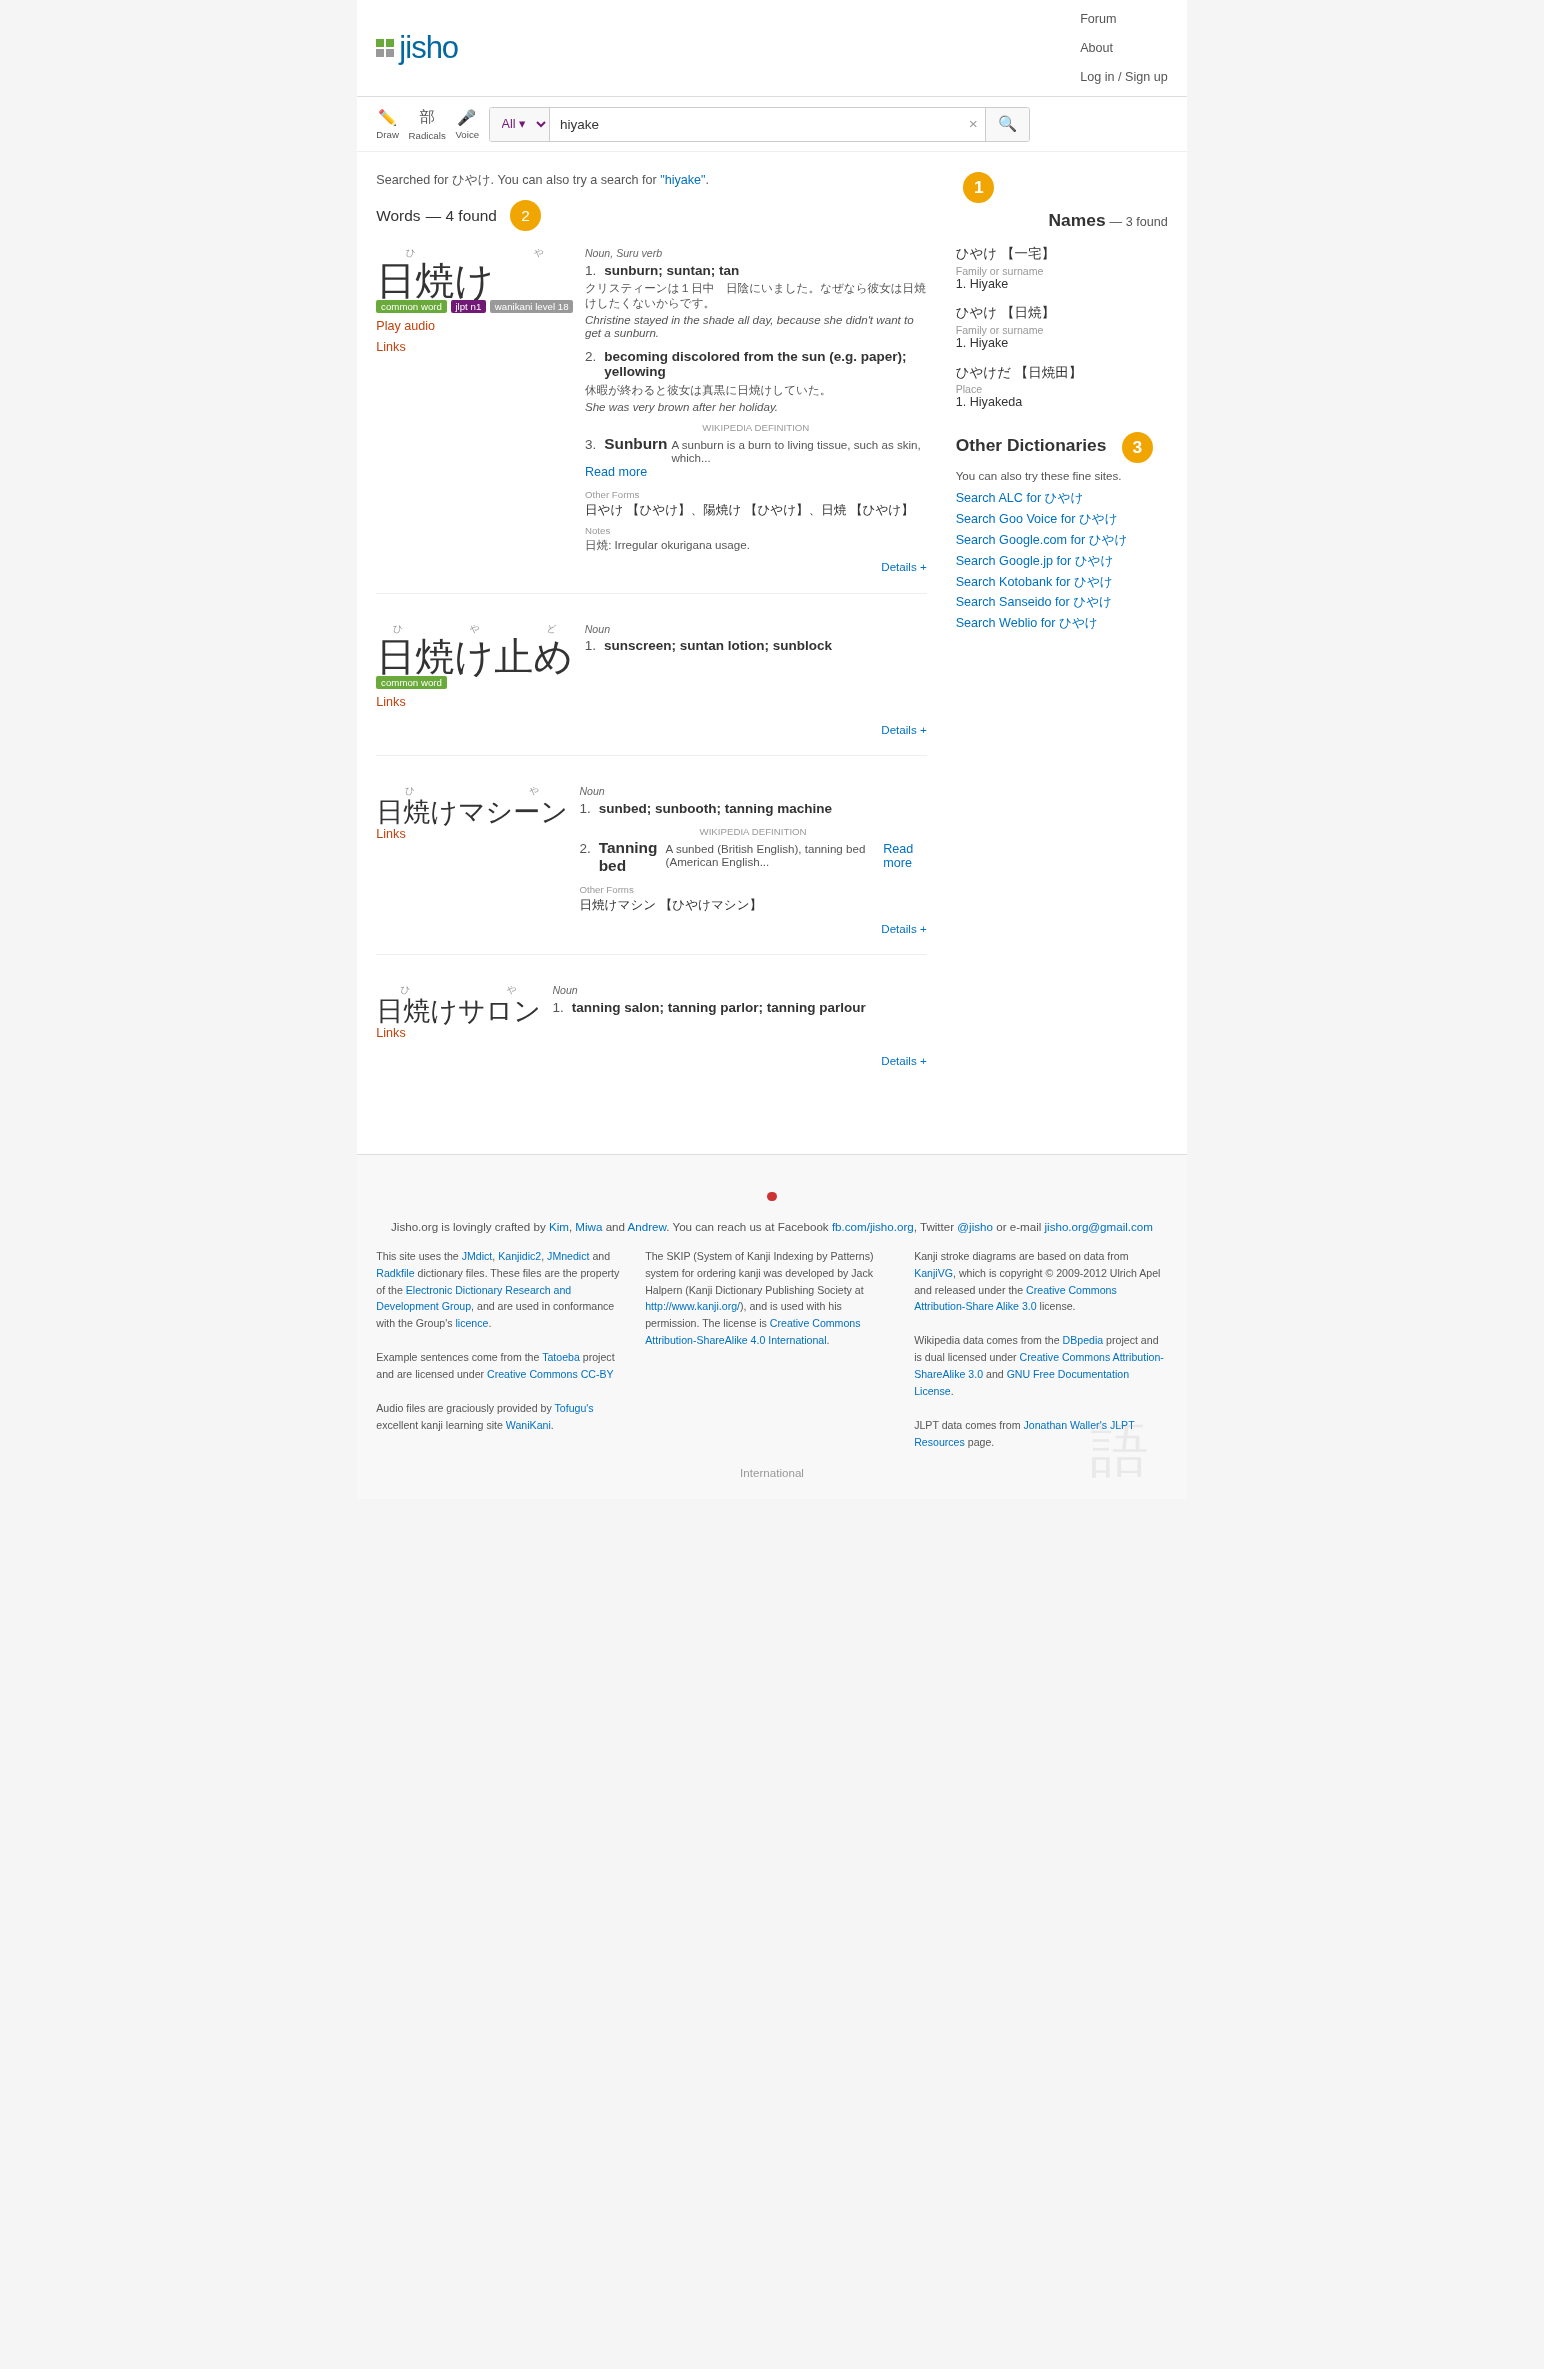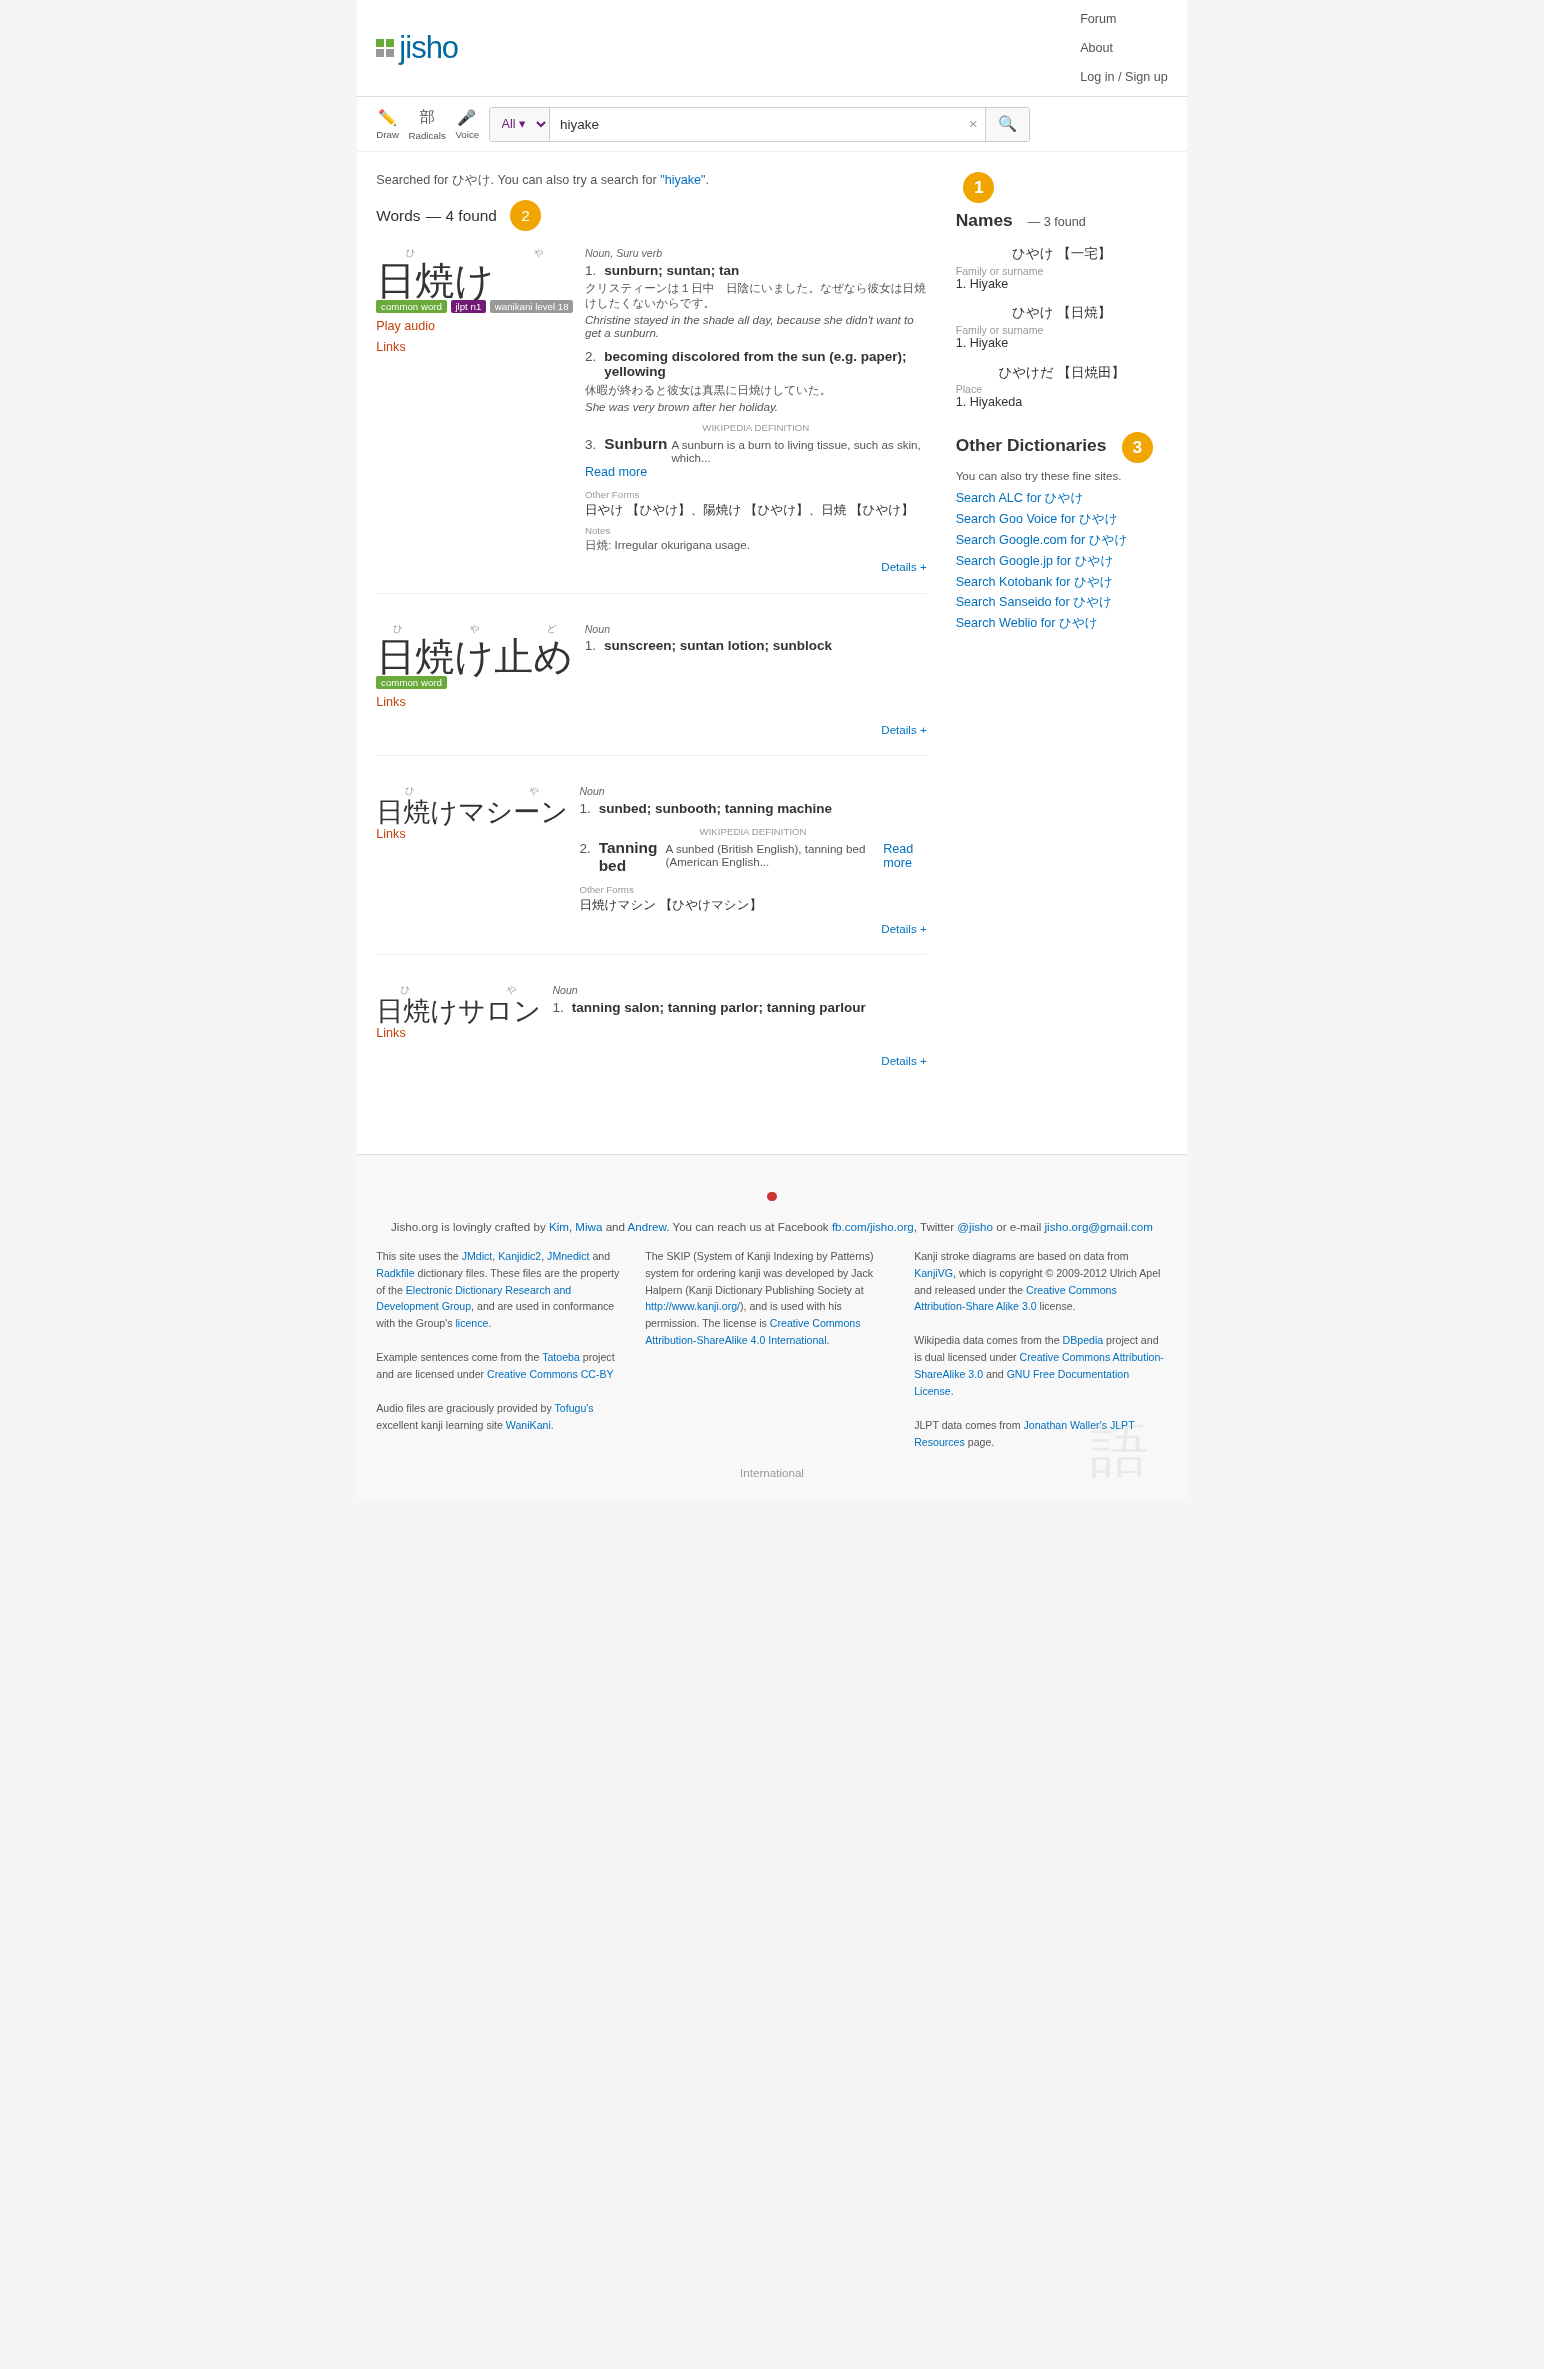--- a/index.html
+++ b/index.html
@@ -60,21 +60,21 @@
     .other-forms-label { font-size: 9.7px; color: #999; text-transform: capitalize; margin-top: 7.7px; margin-bottom: 1.9px; }
     .other-forms-text { font-size: 12.6px; color: #333; }
     .notes-label { font-size: 9.7px; color: #999; margin-top: 5.8px; margin-bottom: 1.9px; }
     .notes-text { font-size: 11.6px; color: #555; }
     .details-link { text-align: right; font-size: 11.6px; color: #0070c0; text-decoration: none; display: block; margin-top: 7.7px; }
     
     
     .right-section { margin-bottom: 23px; }
     .right-heading { font-size: 17.4px; font-weight: bold; color: #333; margin-bottom: 5.8px; }
     .name-entry { margin-bottom: 13.5px; }
-    .name-jp { font-size: 13.5px; color: #333; margin-bottom: 1.9px; text-align: center; }
+    .name-jp { font-size: 13.5px; color: #333; margin-bottom: 1.9px; }
     .name-type { font-size: 10.6px; color: #999; }
     .name-en { font-size: 12.6px; color: #333; }
     
     
     .dict-links a { display: block; color: #0070c0; text-decoration: none; font-size: 12.6px; margin-bottom: 3.9px; }
     .dict-sub { font-size: 11.6px; color: #555; margin-bottom: 7.7px; }
     
     
     .num-badge { display: inline-flex; align-items: center; justify-content: center; width: 31px; height: 31px; background: #f0a500; color: #fff; border-radius: 50%; font-size: 17.4px; font-weight: bold; vertical-align: middle; margin-left: 7.7px; }
     
@@ -318,21 +318,21 @@
       </div>
 
     </div>
 
     <div class="right-col">
 
       <div class="right-section">
         <div style="display:flex; align-items:center; margin-bottom:7.7px;">
           <span class="num-badge">1</span>
         </div>
-        <div style="display:flex; align-items:baseline; gap:15px; margin-bottom:7.7px;">
+        <div style="display:flex; align-items:baseline; gap:4px; margin-bottom:7.7px;justify-content:flex-end;">
           <span class="right-heading">Names</span>
           <span style="font-size:12.6px; color:#555;">— 3 found</span>
         </div>
 
         <div class="name-entry">
           <div class="name-jp">ひやけ 【一宅】</div>
           <div class="name-type">Family or surname</div>
           <div class="name-en">1. Hiyake</div>
         </div>
 

